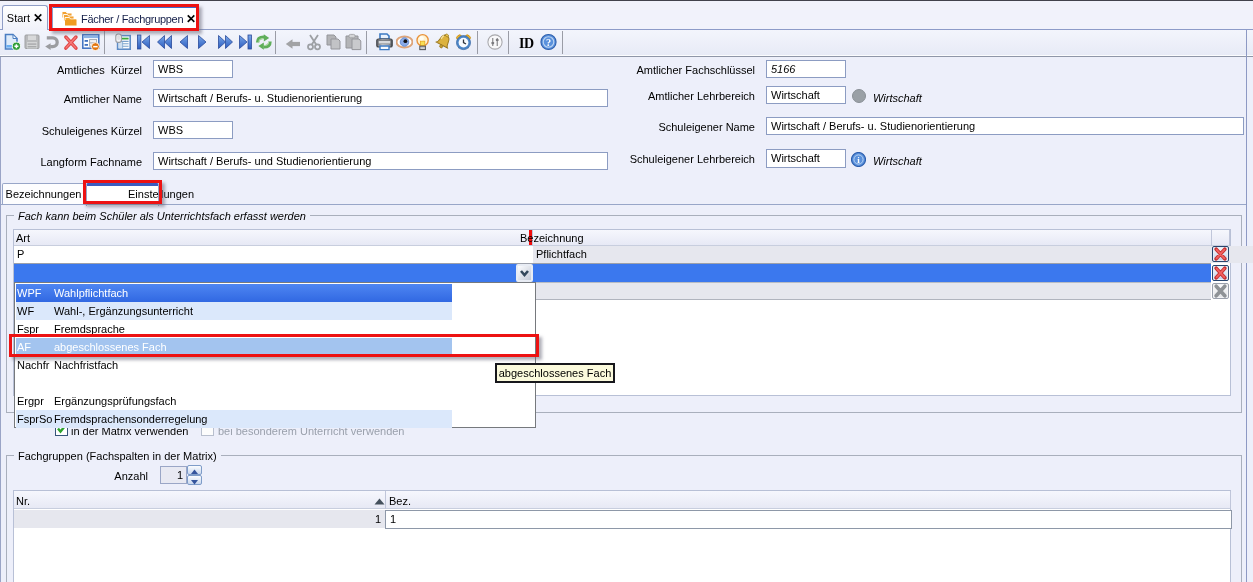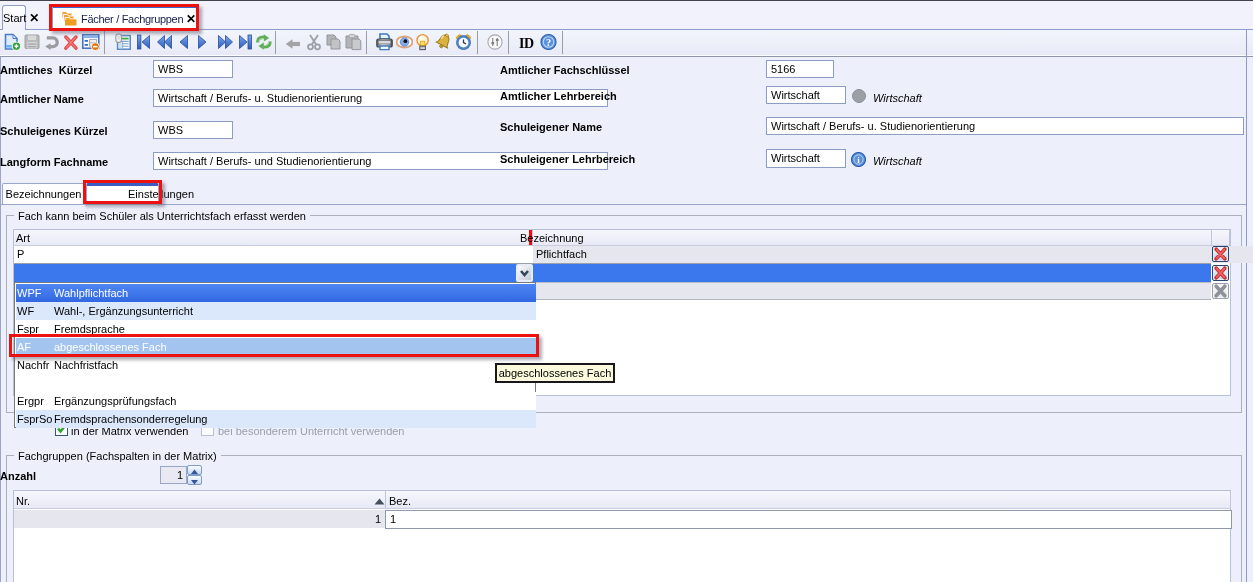--- a/index.html
+++ b/index.html
@@ -1,40 +1,40 @@
 <!DOCTYPE html>
 <html><head>
 <meta charset="utf-8">
 <style>
 *{margin:0;padding:0;box-sizing:border-box;}
 html,body{width:1253px;height:582px;overflow:hidden;}
 body{position:relative;background:#edeffa;font-family:"Liberation Sans",sans-serif;font-size:11px;color:#000;}
 .a{position:absolute;}
-.lbl{position:absolute;height:13px;line-height:13px;white-space:nowrap;font-weight:bold;}
+.lbl{position:absolute;text-align:right;height:13px;line-height:13px;white-space:nowrap;}
 .fld{position:absolute;background:#fff;border:1px solid #8c9cc2;line-height:16px;padding-left:4px;white-space:nowrap;overflow:hidden;}
 .redbox{position:absolute;border:3px solid #ed1212;z-index:60;box-shadow:3px 3px 3px rgba(110,110,125,0.55);}
 .gb{position:absolute;border:1px solid #a9afbc;}
 .gblbl{position:absolute;background:#edeffa;padding:0 4px;height:12px;line-height:12px;z-index:5;white-space:nowrap;}
 .hdrtxt{position:absolute;height:13px;line-height:13px;}
 .xbtn{position:absolute;width:17px;height:16px;border:1px solid #28466e;background:linear-gradient(#f8fafd,#c2cfe8);border-radius:2px;box-shadow:inset 0 0 0 1px #e6ecf6;}
-.ddrow{position:absolute;left:1px;width:520px;height:18px;line-height:18px;white-space:nowrap;}
+.ddrow{position:absolute;left:1px;width:436px;height:18px;line-height:18px;white-space:nowrap;}
 .ddc{position:absolute;left:1px;}
 .ddn{position:absolute;left:38px;}
 .sep{position:absolute;top:31px;width:1px;height:23px;background:#9a9ca6;}
 .ico{position:absolute;top:33px;}
 </style>
 </head>
 <body>
 
 <div class="a" style="left:0;top:0;width:1253px;height:1px;background:#42424c;"></div>
 
 <div class="a" style="left:0;top:1px;width:1253px;height:29px;background:#f1f2fb;"></div>
 <div class="a" style="left:0;top:29px;width:1253px;height:1px;background:#8d9bc8;"></div>
 
-<div class="a" style="left:2px;top:5px;width:24px;height:25px;background:linear-gradient(#ffffff,#f0f1f9);border:1px solid #8f9dc6;border-bottom:none;border-radius:3px 3px 0 0;font-size:11px;line-height:24px;text-align:center;white-space:nowrap;">Start <span style="font-weight:bold;font-size:12px;">✕</span></div>
+<div class="a" style="left:2px;top:5px;width:46px;height:25px;background:linear-gradient(#ffffff,#f0f1f9);border:1px solid #8f9dc6;border-bottom:none;border-radius:3px 3px 0 0;font-size:11px;line-height:24px;text-align:center;white-space:nowrap;">Start <span style="font-weight:bold;font-size:12px;">✕</span></div>
 
 <div class="a" style="left:52px;top:5px;width:145px;height:25px;background:#ffffff;border:1px solid #8f9dc6;border-bottom:none;border-top:3px solid #3e68c8;border-radius:2px 2px 0 0;">
   <svg class="a" style="left:7px;top:2px;" width="19" height="18" viewBox="0 0 19 18">
     <path d="M2 1.5 L6 1.5 L7 3 L12 3 L12 8 L2 8 Z" fill="#f2a233" stroke="#fff" stroke-width="0.9"></path>
     <path d="M3.5 4.5 L7.5 4.5 L8.5 6 L14 6 L14 11 L3.5 11 Z" fill="#f2a233" stroke="#fff" stroke-width="0.9"></path>
     <path d="M5 7.5 L9.5 7.5 L10.5 9 L16.5 9 L16.5 15.5 L5 15.5 Z" fill="#f5a82d" stroke="#fff" stroke-width="0.9"></path>
     <path d="M5 10 L16.5 9.5 L16.5 15.5 L5 15.5 Z" fill="#ef9d22"></path>
   </svg>
   <span class="a" style="left:28px;top:5px;font-size:11px;letter-spacing:-0.3px;color:#141e48;white-space:nowrap;">Fächer / Fachgruppen</span>
   <span class="a" style="left:133px;top:4px;font-size:12px;font-weight:bold;white-space:nowrap;">✕</span>
@@ -235,21 +235,21 @@
 <div class="lbl" style="left:0;width:142px;top:156px;">Langform Fachname</div>
 <div class="fld" style="left:153px;top:60px;width:80px;height:18px;">WBS</div>
 <div class="fld" style="left:153px;top:89px;width:455px;height:18px;">Wirtschaft / Berufs- u. Studienorientierung</div>
 <div class="fld" style="left:153px;top:121px;width:80px;height:18px;">WBS</div>
 <div class="fld" style="left:153px;top:152px;width:455px;height:18px;">Wirtschaft / Berufs- und Studienorientierung</div>
 
 <div class="lbl" style="left:500px;width:255px;top:64px;">Amtlicher Fachschlüssel</div>
 <div class="lbl" style="left:500px;width:255px;top:90px;">Amtlicher Lehrbereich</div>
 <div class="lbl" style="left:500px;width:255px;top:121px;">Schuleigener Name</div>
 <div class="lbl" style="left:500px;width:255px;top:153px;">Schuleigener Lehrbereich</div>
-<div class="fld" style="left:766px;top:60px;width:68px;height:18px;">5166</div>
+<div class="fld" style="left:766px;top:60px;width:80px;height:18px;font-style:italic;">5166</div>
 <div class="fld" style="left:766px;top:86px;width:80px;height:18px;">Wirtschaft</div>
 <div class="fld" style="left:766px;top:117px;width:478px;height:18px;">Wirtschaft / Berufs- u. Studienorientierung</div>
 <div class="fld" style="left:766px;top:149px;width:80px;height:19px;">Wirtschaft</div>
 
 <svg class="a" style="left:852px;top:89px;" width="14" height="14" viewBox="0 0 14 14">
     <circle cx="7" cy="7" r="6.5" fill="#9aa0a6" stroke="#898f95" stroke-width="1"></circle>
   </svg>
 <div class="a" style="left:873px;top:92px;font-style:italic;">Wirtschaft</div>
 
 <svg class="a" style="left:851px;top:152px;" width="15" height="15" viewBox="0 0 15 15">
@@ -258,21 +258,21 @@
     <text x="7.5" y="11" font-size="9" font-weight="bold" fill="#fff" text-anchor="middle" font-family="Liberation Serif,serif">i</text>
   </svg>
 <div class="a" style="left:873px;top:155px;font-style:italic;">Wirtschaft</div>
 
 <div class="a" style="left:2px;top:183px;width:83px;height:21px;background:#fdfdfe;border:1px solid #98a6c8;border-bottom:none;border-radius:2px 2px 0 0;text-align:center;line-height:20px;">Bezeichnungen</div>
 <div class="a" style="left:86px;top:183px;width:73px;height:23px;background:#ffffff;border:1px solid #98a6c8;border-bottom:none;border-top:3px solid #3c5cc0;border-radius:2px 2px 0 0;text-align:center;line-height:17px;padding-left:41px;">Einstellungen</div>
 <div class="a" style="left:0;top:204px;width:1246px;height:1px;background:#98a6c8;"></div>
 <div class="redbox" style="left:83px;top:180px;width:79px;height:24px;"></div>
 
 <div class="gb" style="left:6px;top:215px;width:1236px;height:198px;"></div>
-<div class="gblbl" style="left:14px;top:210px;">Fach kann beim Schüler als Unterrichtsfach erfasst werden</div>
+<div class="gblbl" style="left:14px;top:210px;font-style:italic;">Fach kann beim Schüler als Unterrichtsfach erfasst werden</div>
 
 <div class="a" style="left:13px;top:229px;width:1218px;height:167px;background:#fff;border:1px solid #b8c0d6;"></div>
 <div class="a" style="left:14px;top:230px;width:1216px;height:16px;background:linear-gradient(#f6f7fd,#e7e9f5);border-bottom:1px solid #c8cede;"></div>
 <div class="a" style="left:532px;top:230px;width:1px;height:16px;background:#c0c6da;"></div>
 <div class="a" style="left:1211px;top:230px;width:1px;height:16px;background:#c0c6da;"></div>
 <div class="a" style="left:1229px;top:230px;width:1px;height:16px;background:#c0c6da;"></div>
 <div class="hdrtxt" style="left:16px;top:232px;">Art</div>
 <div class="a" style="left:529px;top:230px;width:3px;height:15px;background:#f20d0d;"></div>
 <div class="hdrtxt" style="left:520px;top:232px;">Bezeichnung</div>
 

